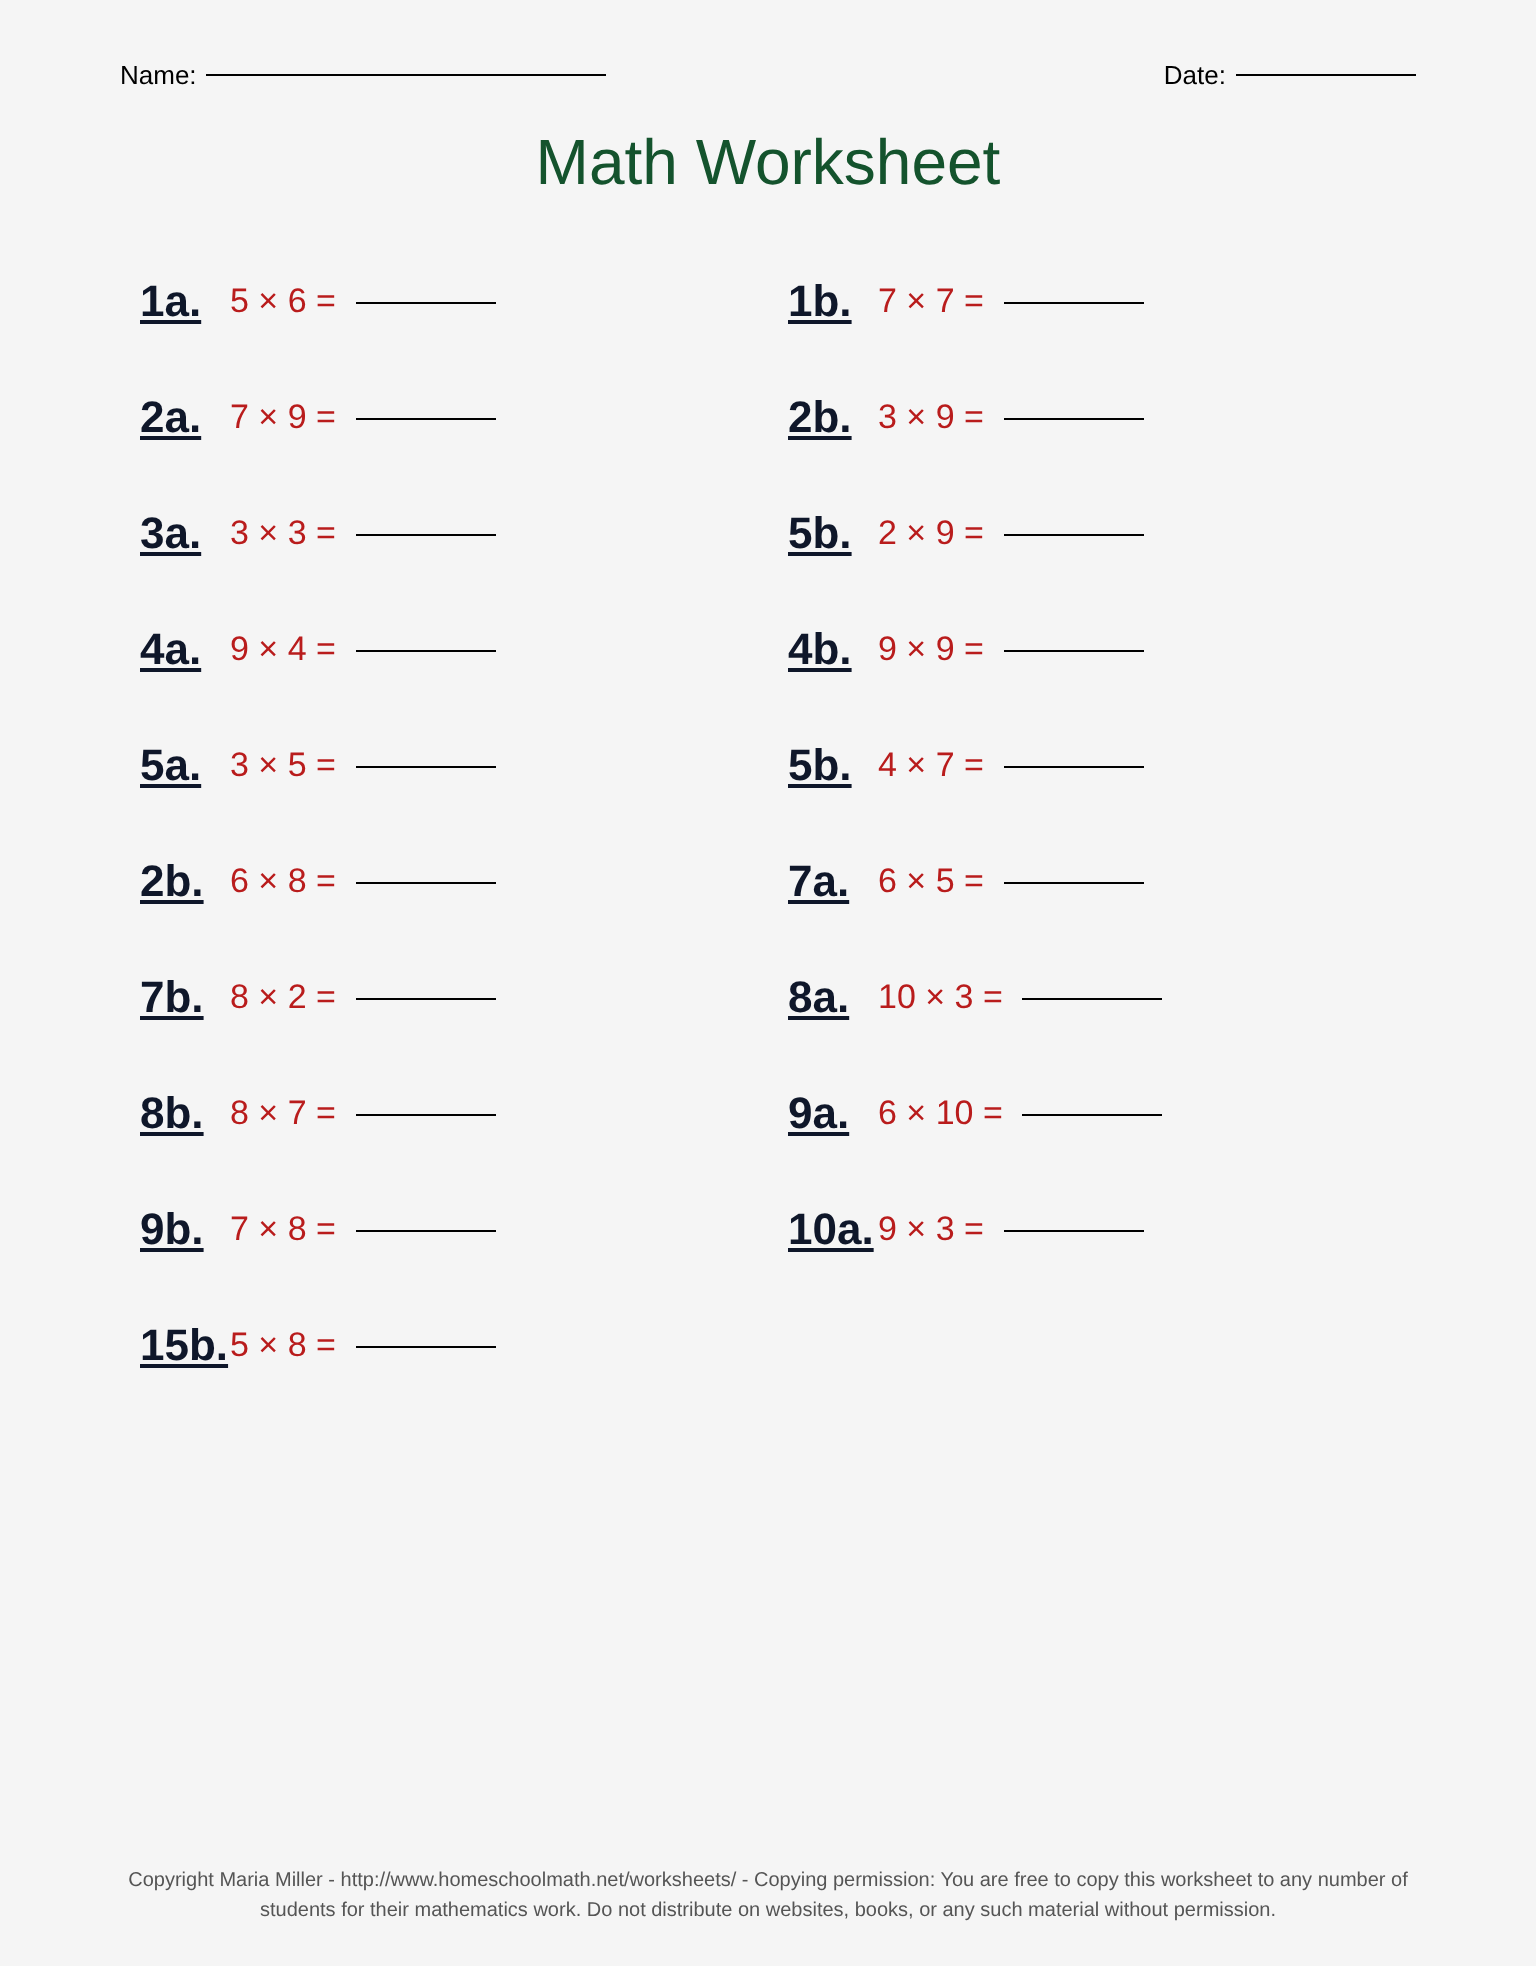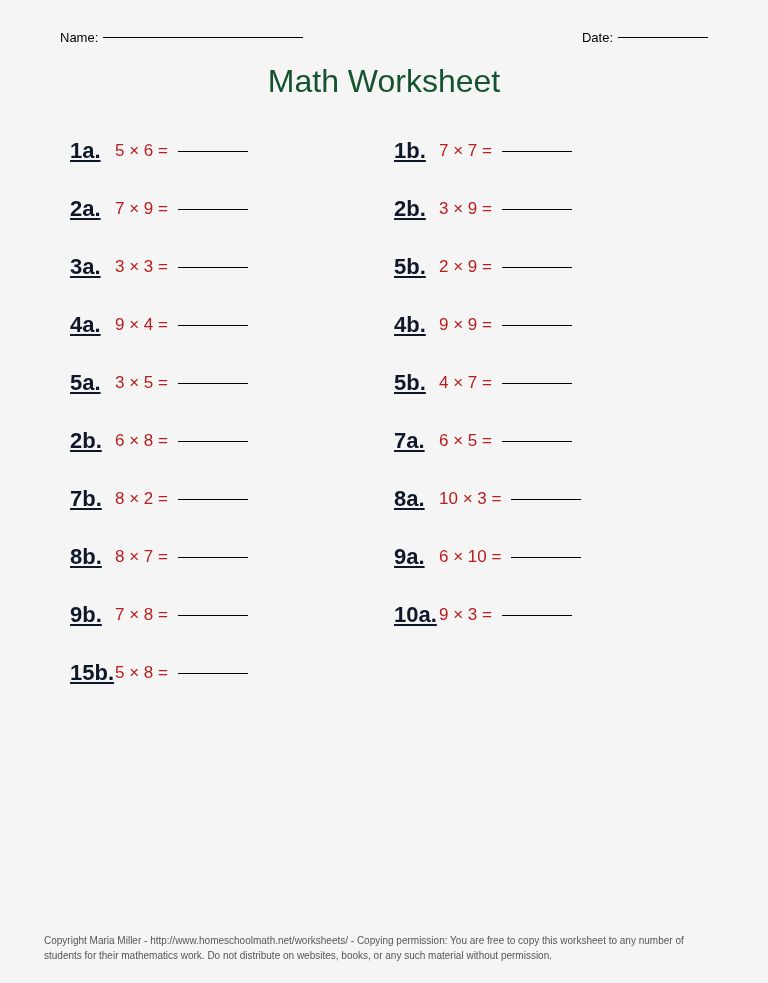--- a/index.html
+++ b/index.html
@@ -102,22 +102,23 @@
     .answer-line {
       display: inline-block;
       width: 70px;
       border-bottom: 1px solid #000;
       margin-left: 4px;
     }
 
     .footer {
       position: absolute;
       bottom: 20px;
-      left: 44px;
+      left: 60px;
       right: 60px;
+      text-align: center;
       font-size: 10px;
       color: #555;
       line-height: 1.5;
     }
   </style>
 </head>
 <body>
 
 <div class="worksheet">
 

